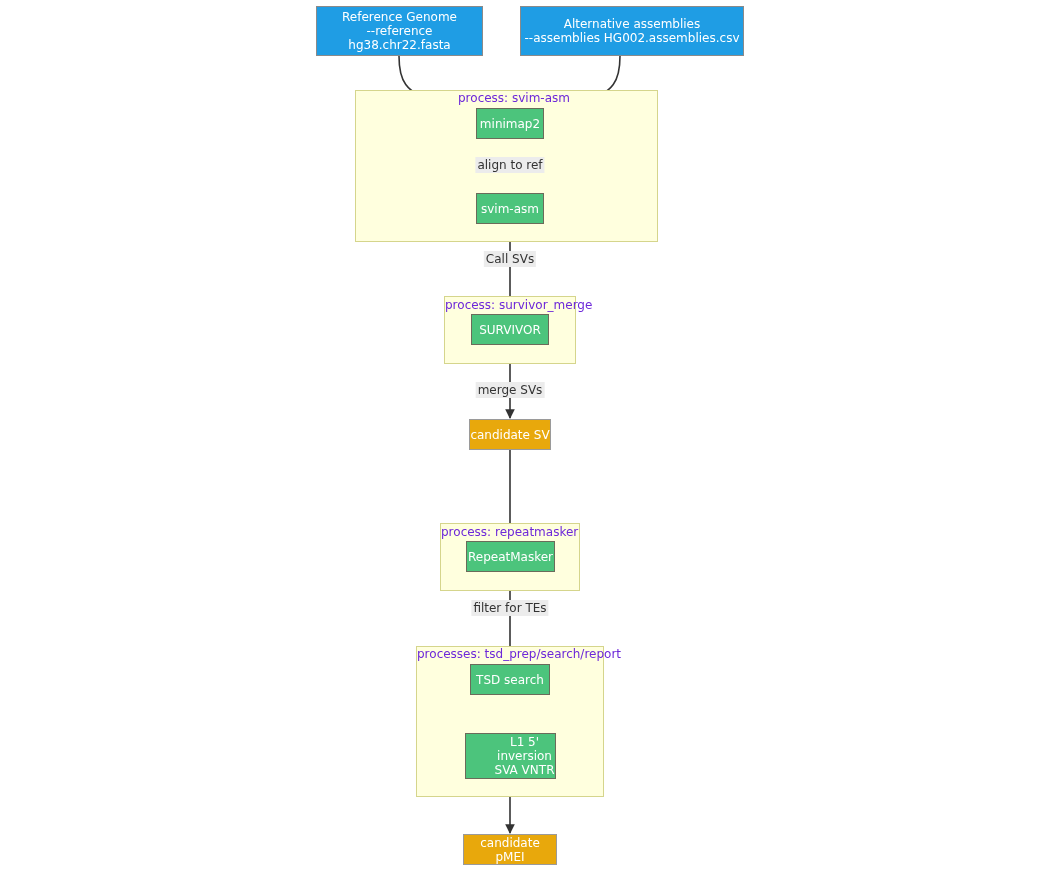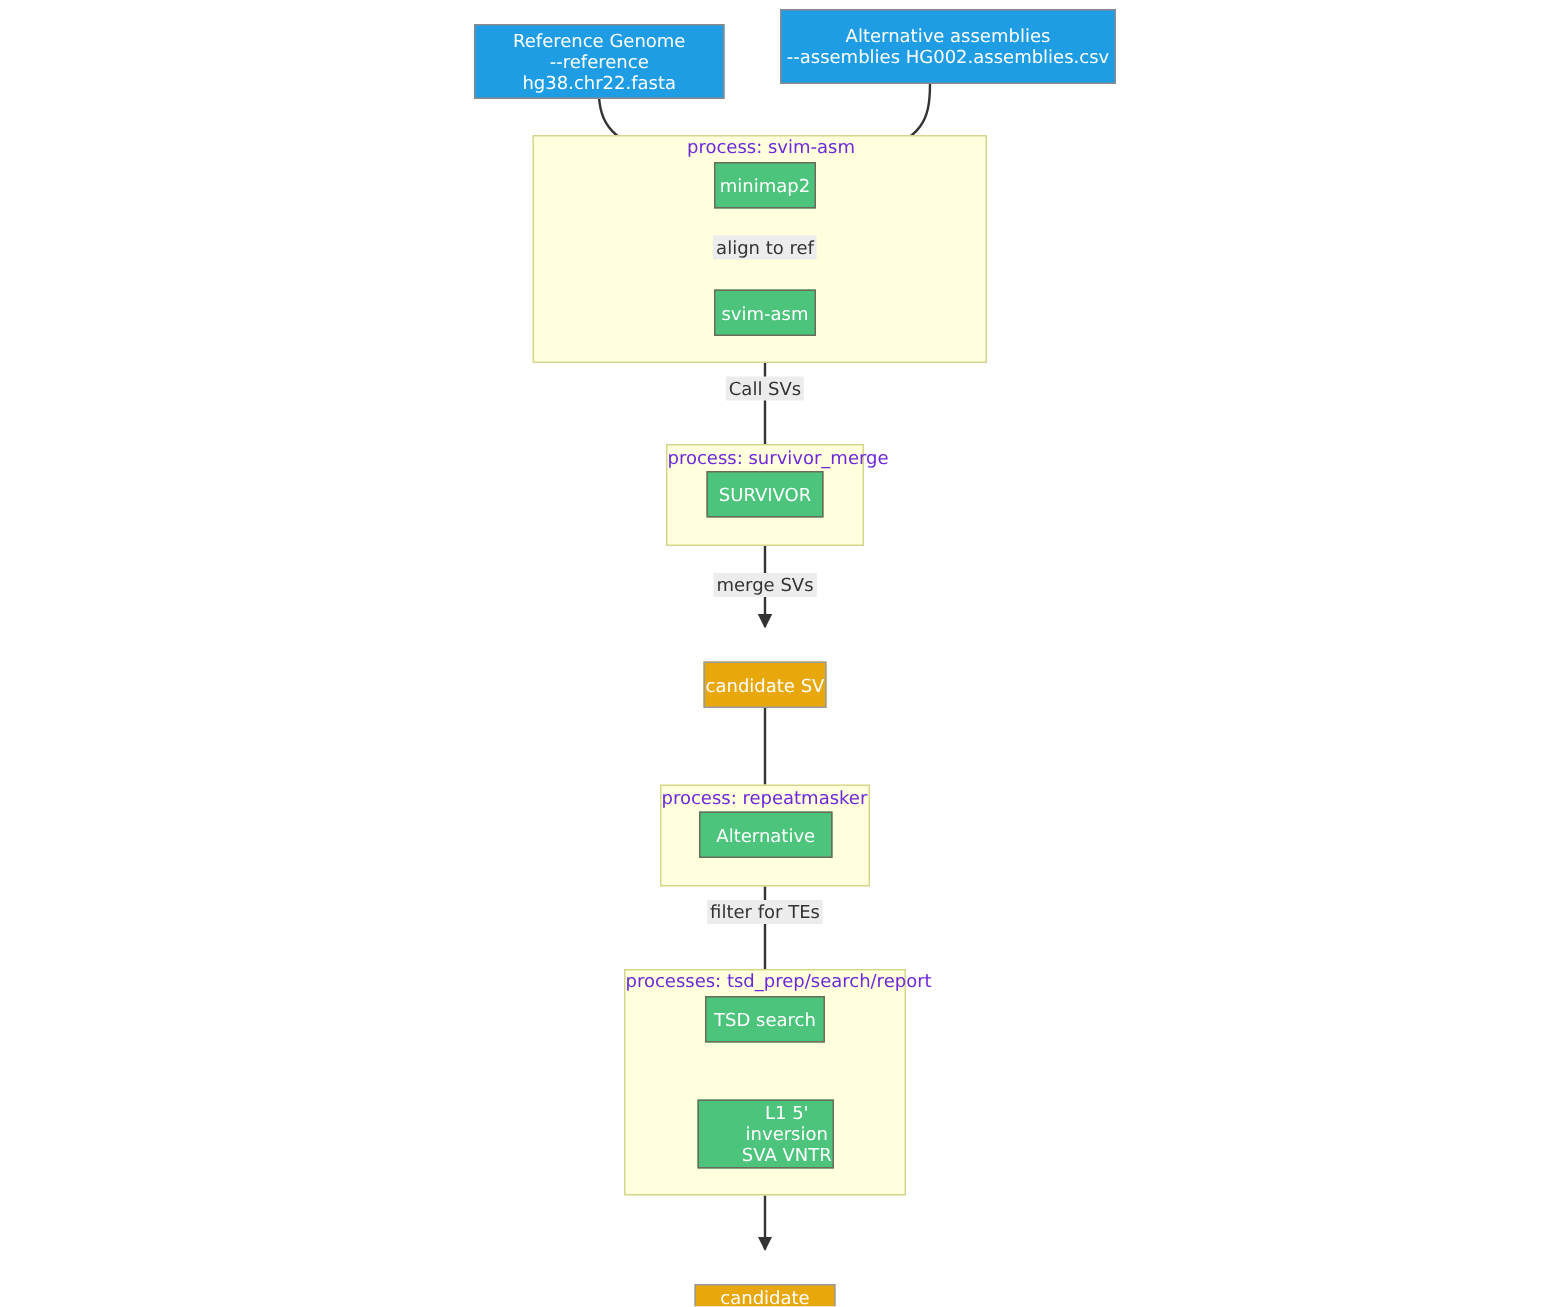--- a/index.html
+++ b/index.html
@@ -59,21 +59,20 @@
     background: #1f9de4;
     border: 1px solid #8a8a8a;
   }
   .node.proc {
     background: #4cc47c;
     border: 1px solid #6b6b5a;
   }
   .node.out {
     background: #e8a80c;
     border: 1px solid #9a9a9a;
-    margin-top: 22px;
   }
   .node-text {
     display: block;
     white-space: pre-line;
   }
 
   
   .edge-label {
     position: absolute;
     font-size: 12px;
@@ -121,21 +120,21 @@
 
   <div class="cluster" style="left:444px; top:296px; width:132px; height:68px;"></div>
   <div class="cluster-label" style="left:445px; top:298px;">process: survivor_merge</div>
 
   <div class="cluster" style="left:440px; top:523px; width:140px; height:68px;"></div>
   <div class="cluster-label" style="left:441px; top:525px;">process: repeatmasker</div>
 
   <div class="cluster" style="left:416px; top:646px; width:188px; height:151px;"></div>
   <div class="cluster-label" style="left:417px; top:647px;">processes: tsd_prep/search/report</div>
 
-  <div class="node input" style="left:316px; top:16px; width:167px; height:50px;">
+  <div class="node input" style="left:316px; top:6px; width:167px; height:50px;">
     <span class="node-text">Reference Genome
 --reference hg38.chr22.fasta</span>
   </div>
 
   <div class="node input" style="left:520px; top:6px; width:224px; height:50px;">
     <span class="node-text">Alternative assemblies
 --assemblies HG002.assemblies.csv</span>
   </div>
 
   <div class="node proc" style="left:476px; top:108px; width:68px; height:31px;">
@@ -148,21 +147,21 @@
 
   <div class="node proc" style="left:471px; top:314px; width:78px; height:31px;">
     <span class="node-text">SURVIVOR</span>
   </div>
 
   <div class="node out" style="left:469px; top:419px; width:82px; height:31px;">
     <span class="node-text">candidate SV</span>
   </div>
 
   <div class="node proc" style="left:466px; top:541px; width:89px; height:31px;">
-    <span class="node-text">Alternative</span>
+    <span class="node-text">RepeatMasker</span>
   </div>
 
   <div class="node proc" style="left:470px; top:664px; width:80px; height:31px;">
     <span class="node-text">TSD search</span>
   </div>
 
   <div class="node proc" style="left:465px; top:733px; width:91px; height:46px;padding-left:28px;">
     <span class="node-text">L1 5' inversion
 SVA VNTR</span>
   </div>

